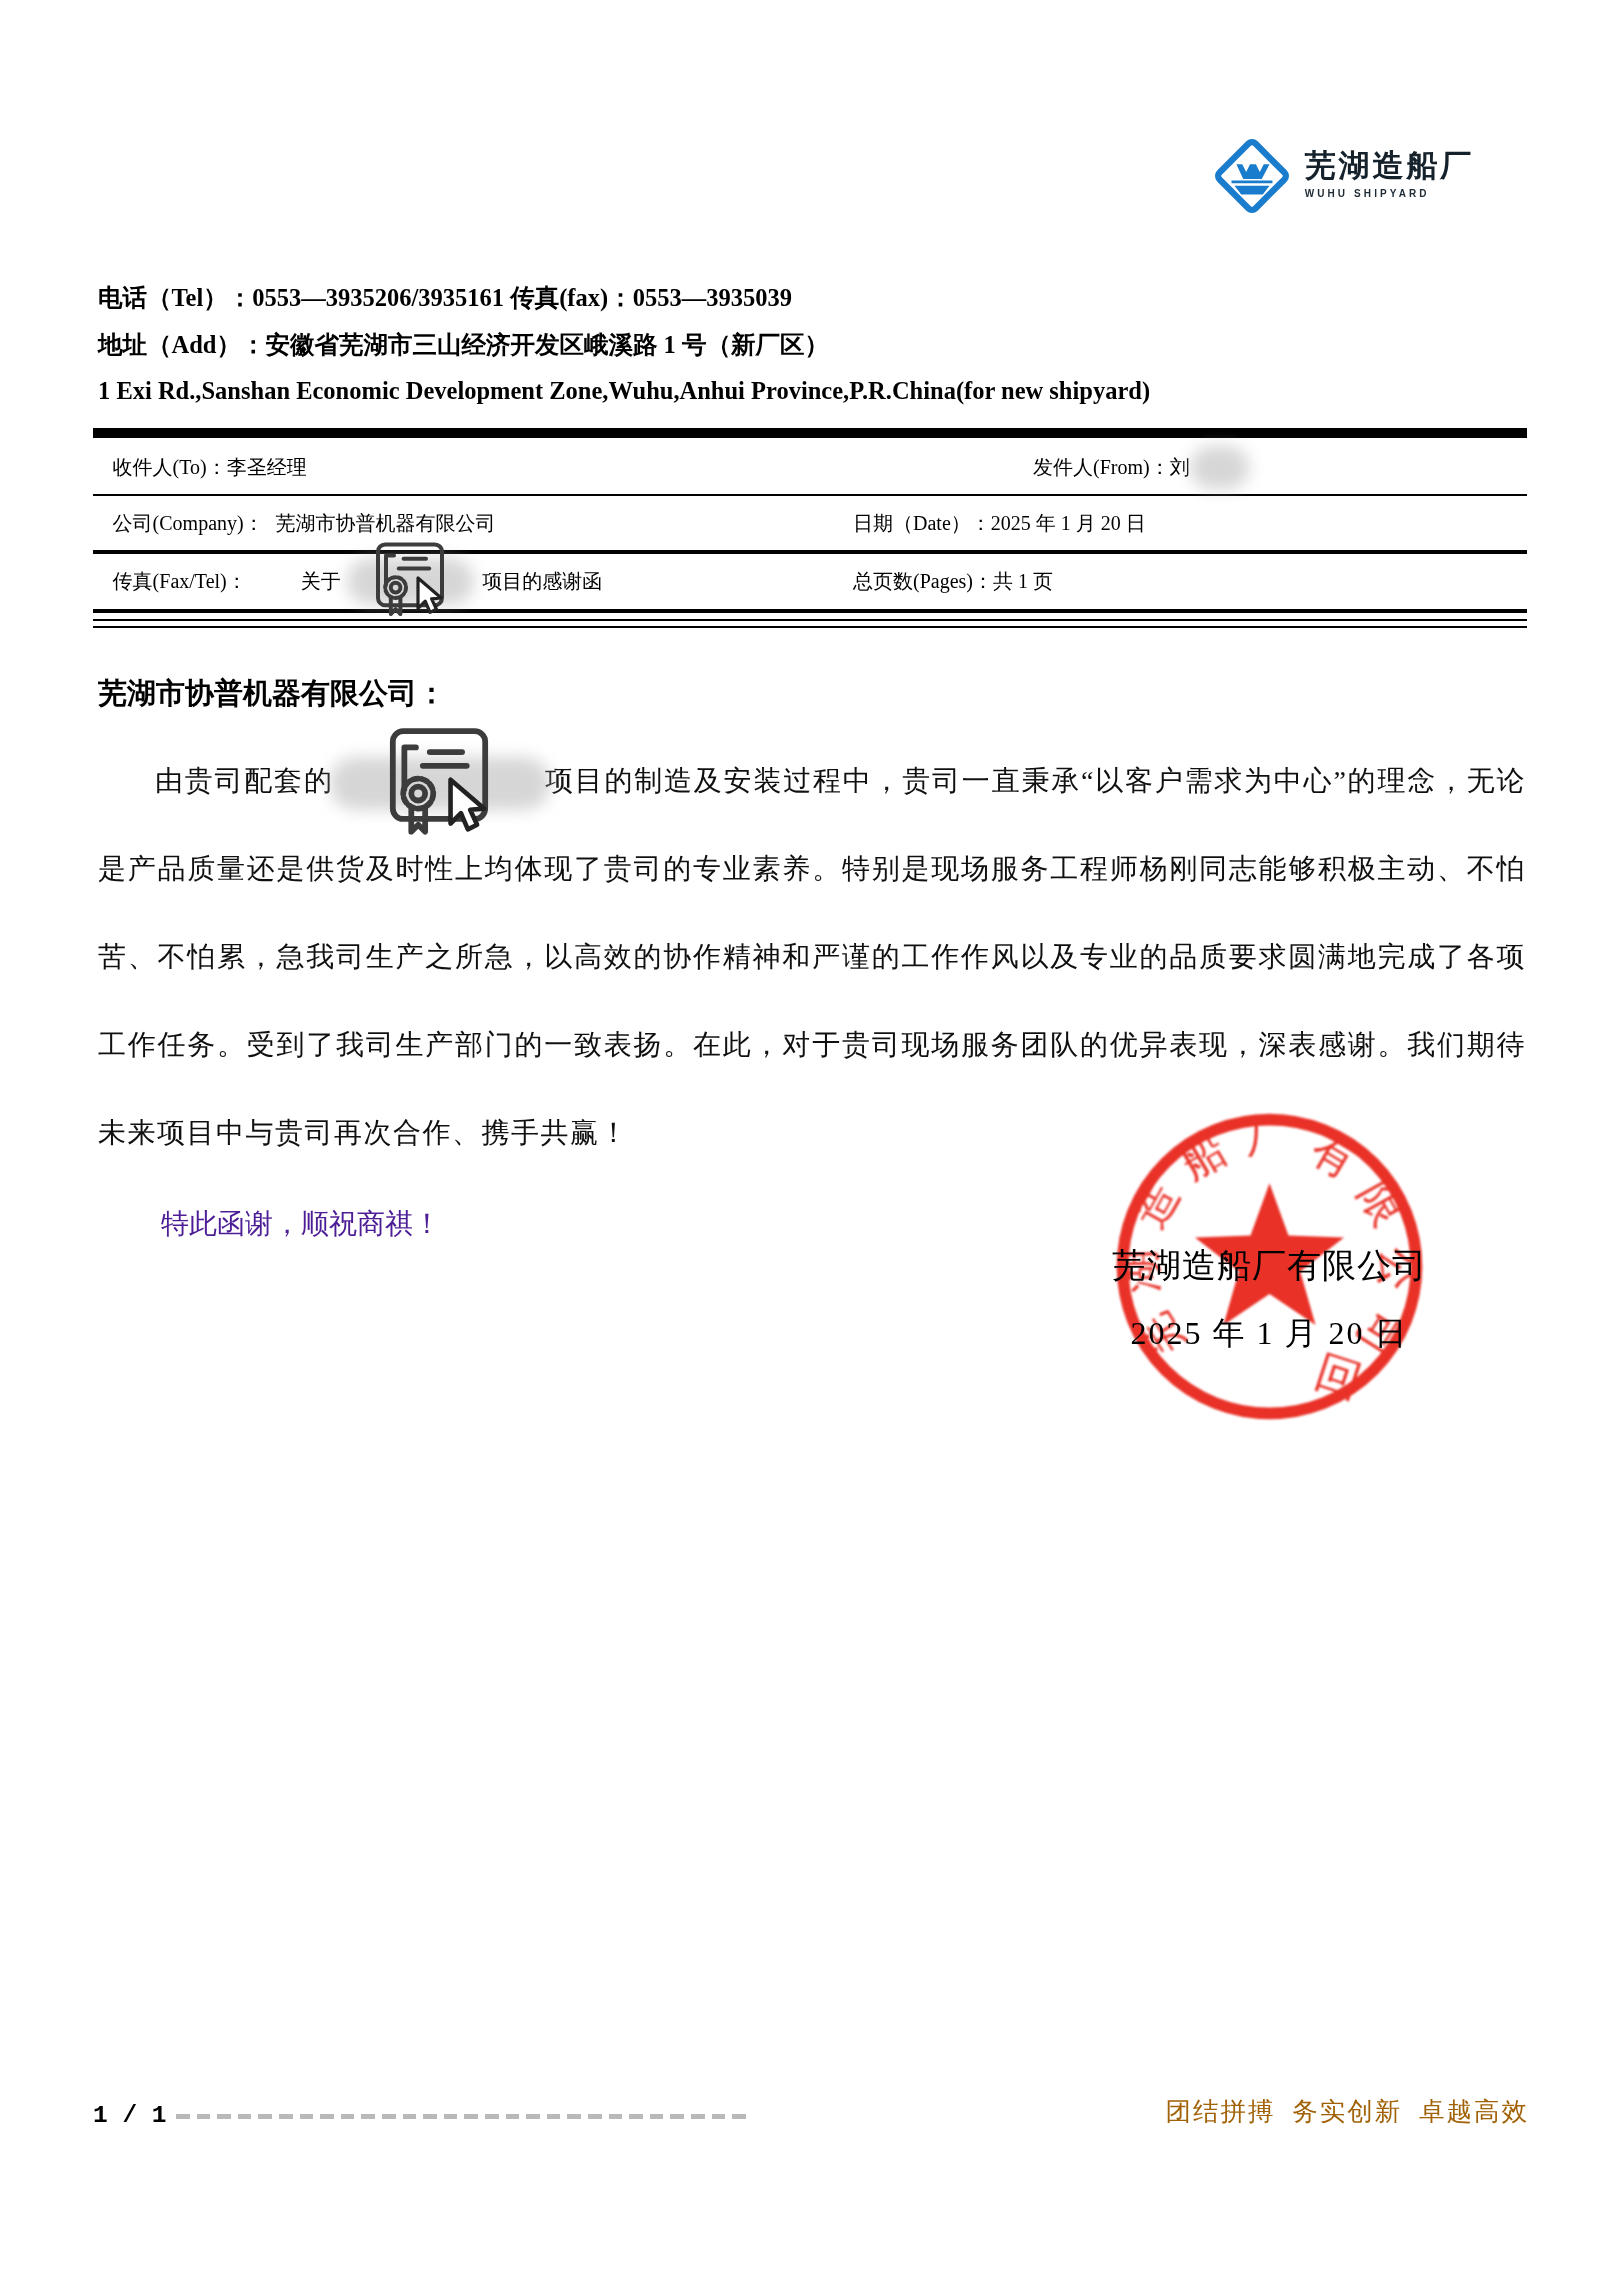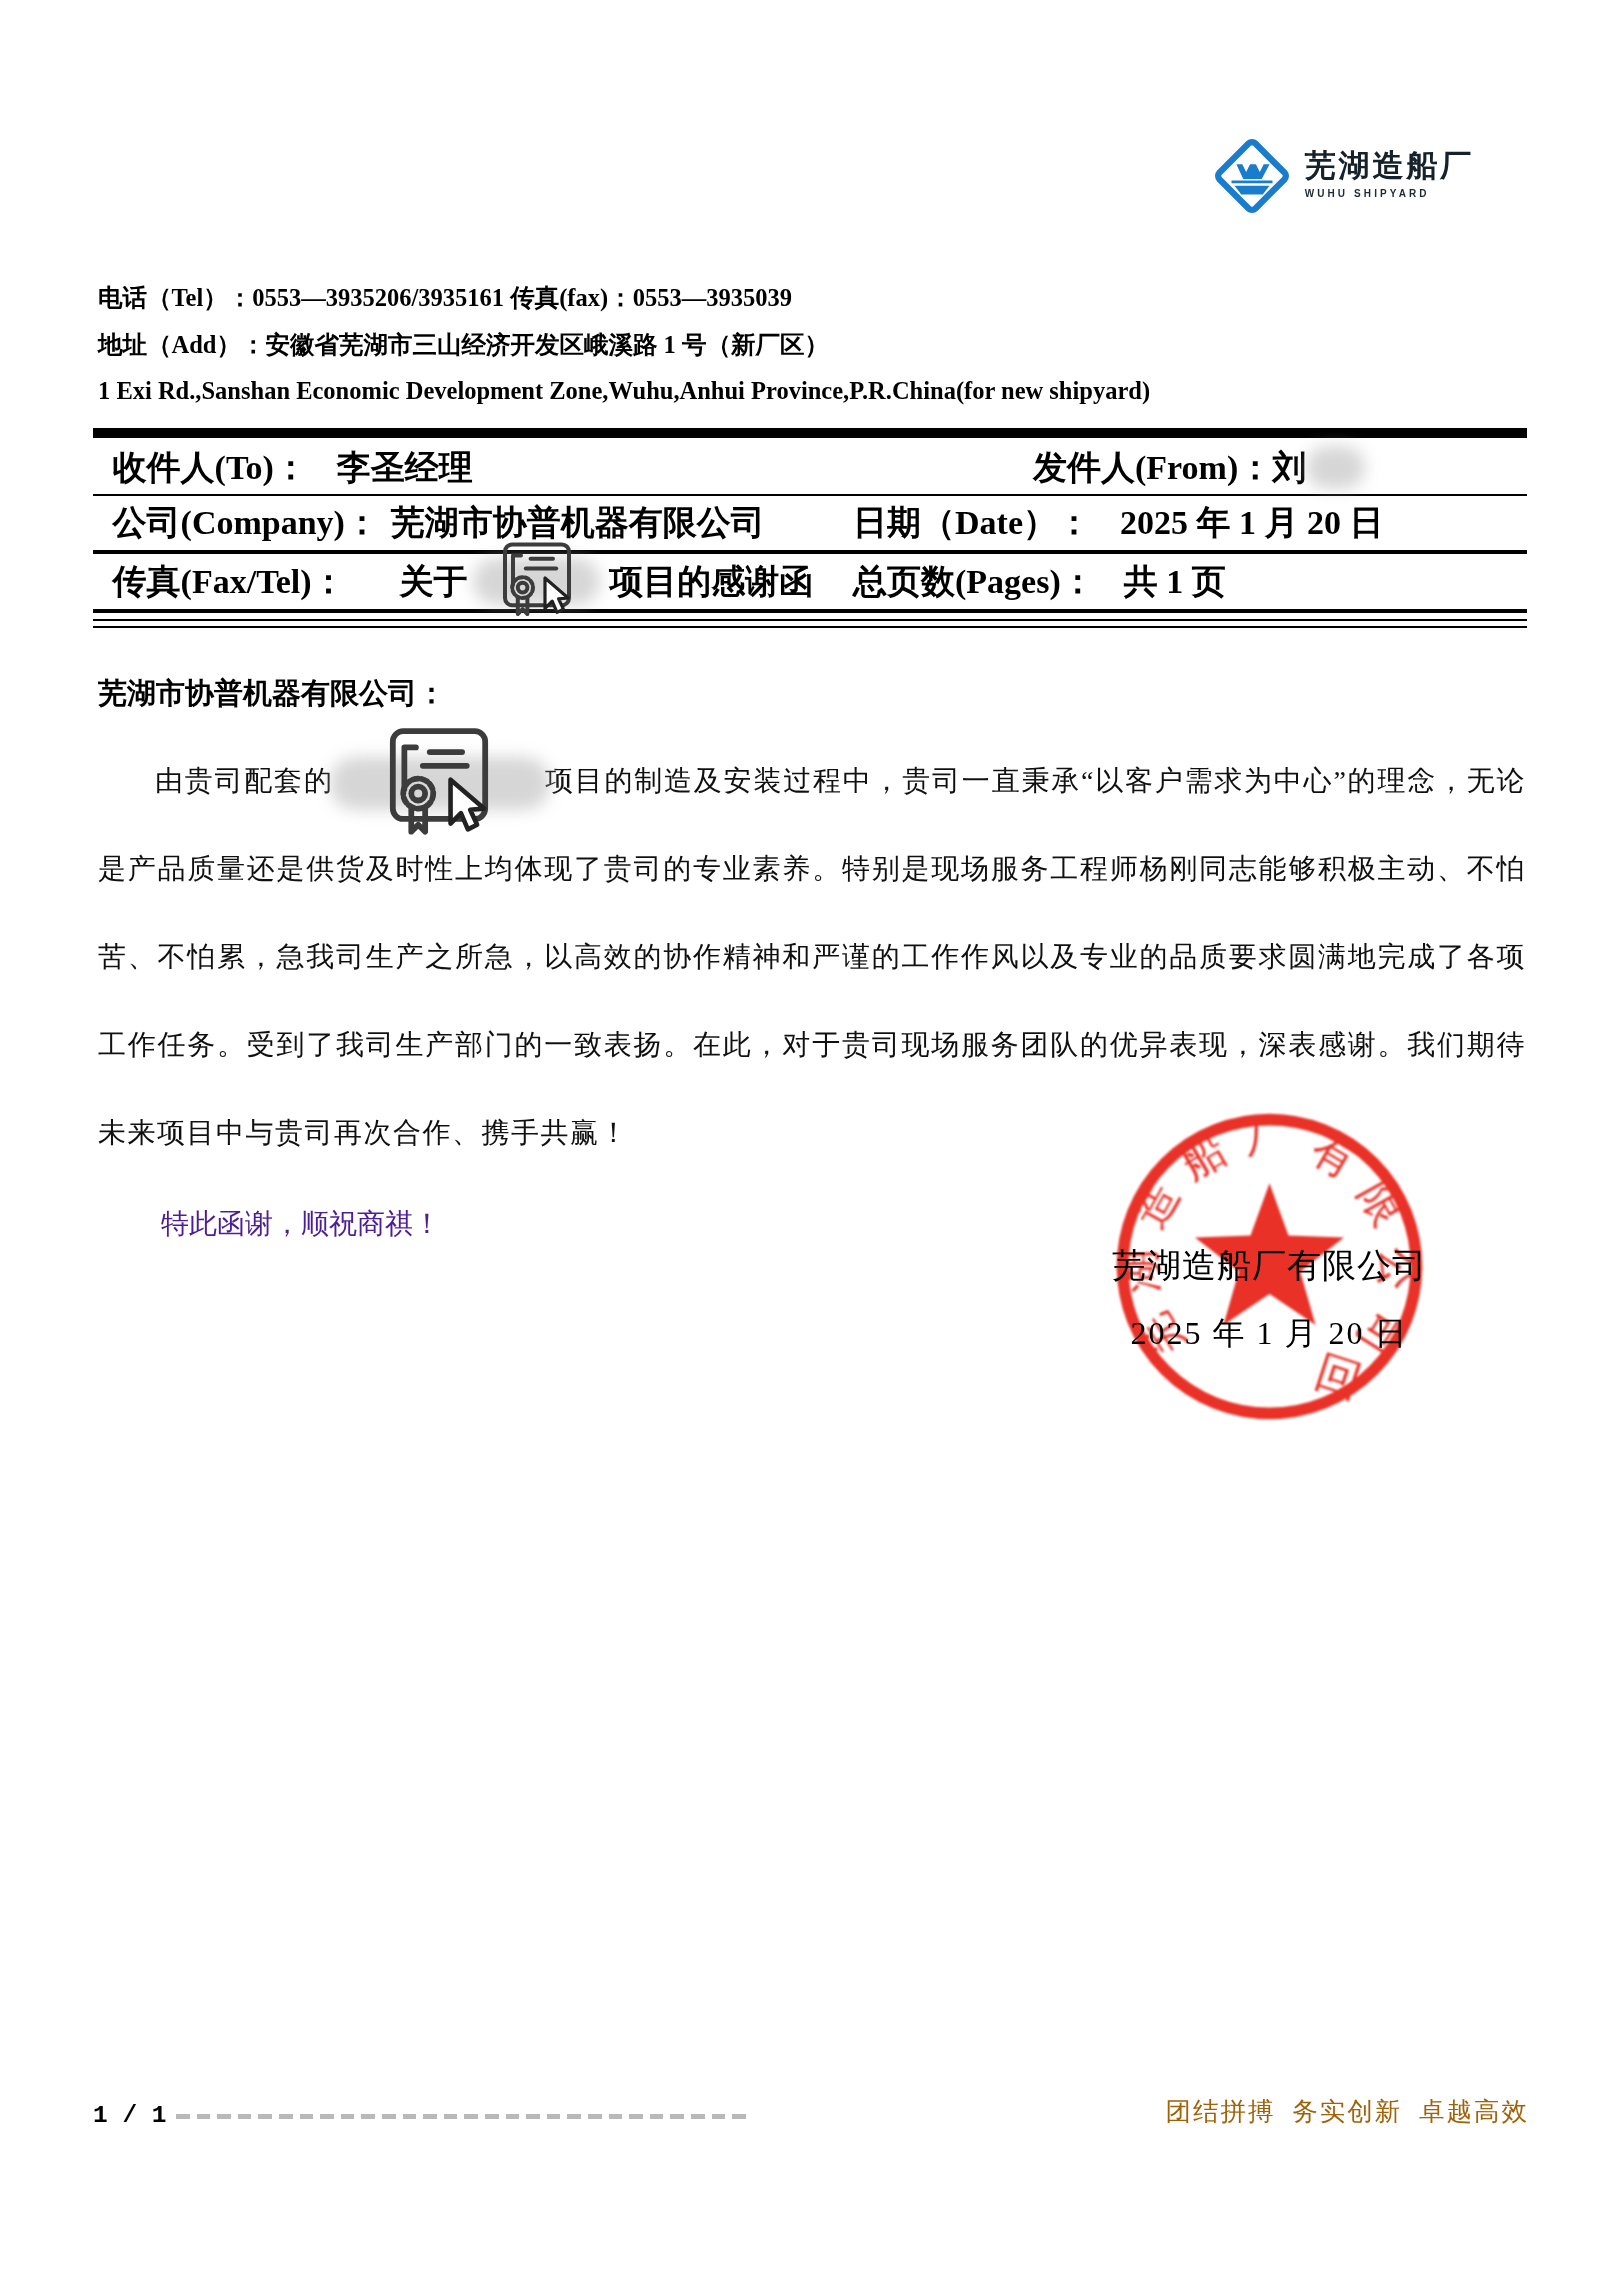--- a/index.html
+++ b/index.html
@@ -16,30 +16,30 @@
            color:#1d2933;letter-spacing:3.1px;line-height:21.6px;}
 
   
   .contact{position:absolute;left:98px;top:282px;width:1431px;font-weight:bold;}
   .c-line{font-size:24.5px;line-height:31px;margin-bottom:15.7px;white-space:pre;}
   .c-en{margin-bottom:16px;font-size:24.5px;}
 
   .bar-thick{position:absolute;left:93px;top:428px;width:1434px;height:9.8px;background:#000;}
 
   
-  .fax-table{position:absolute;left:93px;top:441px;width:1434px;font-weight:bold;font-size:34px;}
+  .fax-table{position:absolute;left:93px;top:441px;width:1434px;font-weight:normal;font-size:20px;}
   .frow{position:relative;display:flex;align-items:center;}
   .frow1{height:53px;border-bottom:2.9px solid #000;}
   .frow2{height:54px;border-bottom:4.9px solid #000;}
   .frow3{height:55px;border-bottom:4.9px solid #000;}
   .cell-left{display:flex;align-items:center;padding-left:19.6px;white-space:pre;}
   .cell-right{position:absolute;display:flex;align-items:center;white-space:pre;}
   .cr1{left:940px;}
   .cr23{left:760px;}
-  .gap30{margin-left:29px;}
+  .gap30{}
   .gap12{margin-left:11.8px;}
   .gap55{margin-left:54px;}
   .double-rule{margin-top:5.9px;height:4.9px;border-top:2.9px solid #000;border-bottom:2.9px solid #000;}
 
   
   .redact{position:relative;display:inline-block;vertical-align:middle;}
   .blob{position:absolute;background:#b5b5b5;opacity:.55;border-radius:25.5px;filter:blur(7.8px);}
   .cert-svg{position:absolute;}
   .redact-fax{width:118px;height:39px;}
   .redact-fax .blob{left:-5.9px;top:-3.9px;width:127px;height:47px;}

